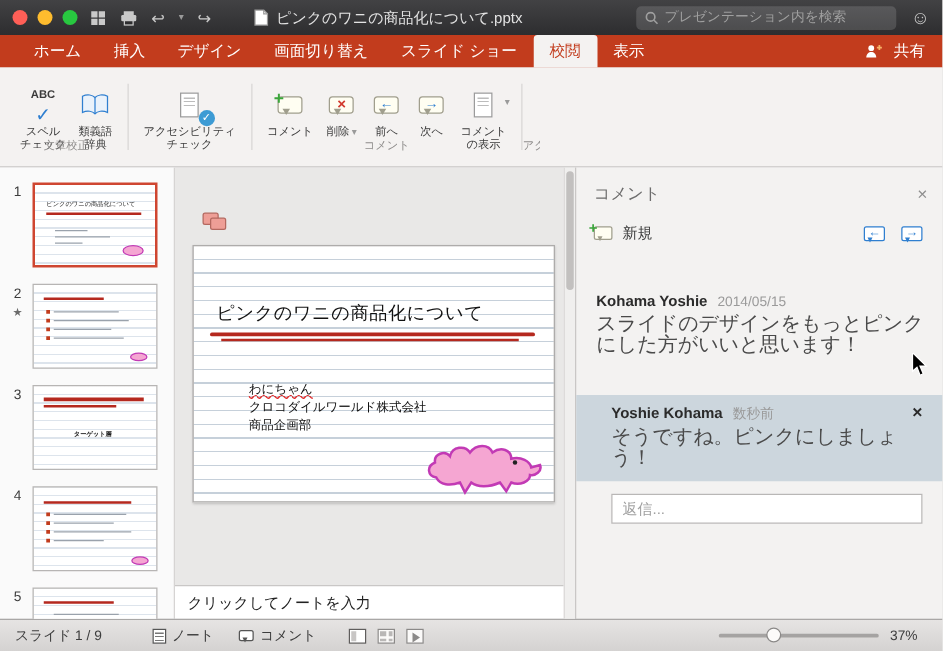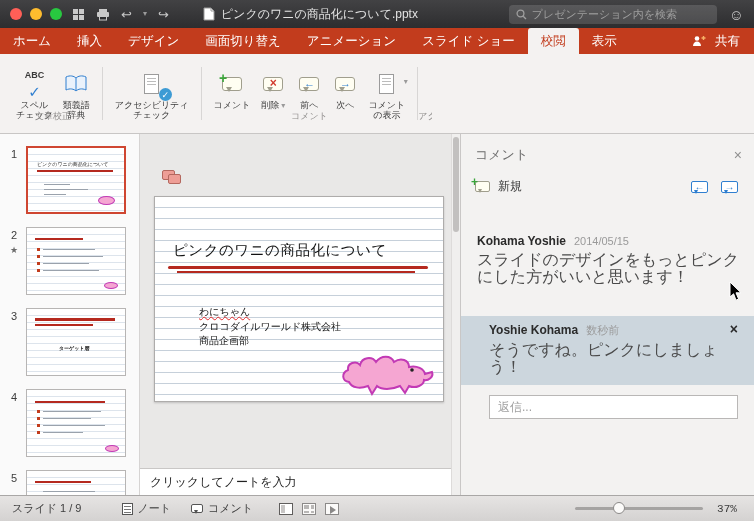--- a/index.html
+++ b/index.html
@@ -15,21 +15,21 @@
   .qat { display:flex; align-items:center; gap:11px; color:#c9c9c9; }
   .qat .glyph { font-size:13px; line-height:13px; color:#c9c9c9; }
   .caret { font-size:8px; color:#9a9a9a; line-height:8px; }
   .doc-title { display:flex; align-items:center; gap:6px; margin-left:34px; color:#e3e3e3; font-size:12px; white-space:nowrap; }
   .search { margin-left:auto; display:flex; align-items:center; gap:5px; background:rgba(255,255,255,.14); border-radius:4px; height:19px; width:208px; padding:0 7px; }
   .search input { flex:1; background:transparent; border:none; outline:none; color:#e8e8e8; font-size:11px; min-width:0; }
   .search input::placeholder { color:#9f9f9f; }
   .smiley { color:#c9c9c9; font-size:15px; margin-left:12px; line-height:15px; }
 
   
-  .tabsrow { height:26px; background:#c23c1d; display:flex; align-items:flex-end; flex:0 0 auto; }
+  .tabsrow { height:26px; background:#c23c1d; display:flex; align-items:flex-end; padding-left:14px; flex:0 0 auto; }
   .tab { color:#fff; font-size:12.5px; line-height:26px; padding:0 13px; white-space:nowrap; }
   .tab.active { background:#f4f2f1; color:#c23c1d; border-radius:3px 3px 0 0; }
   .share { margin-left:auto; display:flex; align-items:center; gap:9px; color:#fff; font-size:12.5px; padding-right:14px; line-height:26px; }
 
   
   .ribbon { height:80px; background:#f4f2f1; border-bottom:1px solid #c8c6c5; display:flex; align-items:stretch; padding:8px 4px; flex:0 0 auto; }
   .rgroup { position:relative; display:flex; align-items:flex-start; padding:7px 7px 15px; }
   .glabel { position:absolute; bottom:2px; left:0; right:0; text-align:center; font-size:9px; color:#8f8d8c; white-space:nowrap; overflow:hidden; }
   .rsep { width:1px; background:#d8d6d5; margin:5px 0; }
   .rbtn { display:flex; flex-direction:column; align-items:center; gap:4px; padding:1px 5px; }
@@ -120,21 +120,21 @@
   .vbtn.normal::before { content:""; position:absolute; left:1px; top:1px; bottom:1px; width:4px; background:#c8c6c5; }
   .vbtn.sorter::before { content:""; position:absolute; inset:1px; background:
       linear-gradient(#b9b7b6,#b9b7b6) 0 0/5px 4px no-repeat,
       linear-gradient(#b9b7b6,#b9b7b6) 7px 0/5px 4px no-repeat,
       linear-gradient(#b9b7b6,#b9b7b6) 0 6px/5px 4px no-repeat,
       linear-gradient(#b9b7b6,#b9b7b6) 7px 6px/5px 4px no-repeat; }
   .vbtn.show::before { content:""; position:absolute; left:4px; top:2px; border:4px solid transparent; border-left:6px solid #8b8988; }
   .sb-zoom { margin-left:auto; display:flex; align-items:center; gap:9px; }
   .ztrack { width:128px; height:3px; background:#a5a3a2; border-radius:2px; position:relative; }
   .zknob { position:absolute; left:30%; top:-5px; width:12px; height:12px; border-radius:50%; background:#fcfbfa; border:1px solid #8b8988; }
-  .zlabel { width:30px; text-align:center;font-family:Liberation Mono, monospace; }
+  .zlabel { width:30px; text-align:left; }
 
   .cursor { position:absolute; left:729px; top:282px; z-index:50; }
 </style>
 </head>
 <body>
 
 <div class="app">
 
   <div class="titlebar">
     <div class="traffic">
@@ -173,21 +173,20 @@
       <input placeholder="プレゼンテーション内を検索" style="">
     </div>
     <span class="smiley">☺</span>
   </div>
 
   <div class="tabsrow">
     <span class="tab">ホーム</span>
     <span class="tab">挿入</span>
     <span class="tab">デザイン</span>
     <span class="tab">画面切り替え</span>
-    <span class="tab">アニメーション</span>
     <span class="tab">スライド ショー</span>
     <span class="tab active">校閲</span>
     <span class="tab">表示</span>
     <div class="share">
       <svg width="14" height="12">
           <circle cx="5" cy="3.5" r="2.3" fill="#fff"></circle>
           <path d="M1 11 c0-3 2-4.5 4-4.5 s4 1.5 4 4.5 z" fill="#fff"></path>
           <path d="M9.5 3 h4 M11.5 1 v4" stroke="#f7b267" stroke-width="1.4"></path>
         </svg>
       <span>共有</span>

